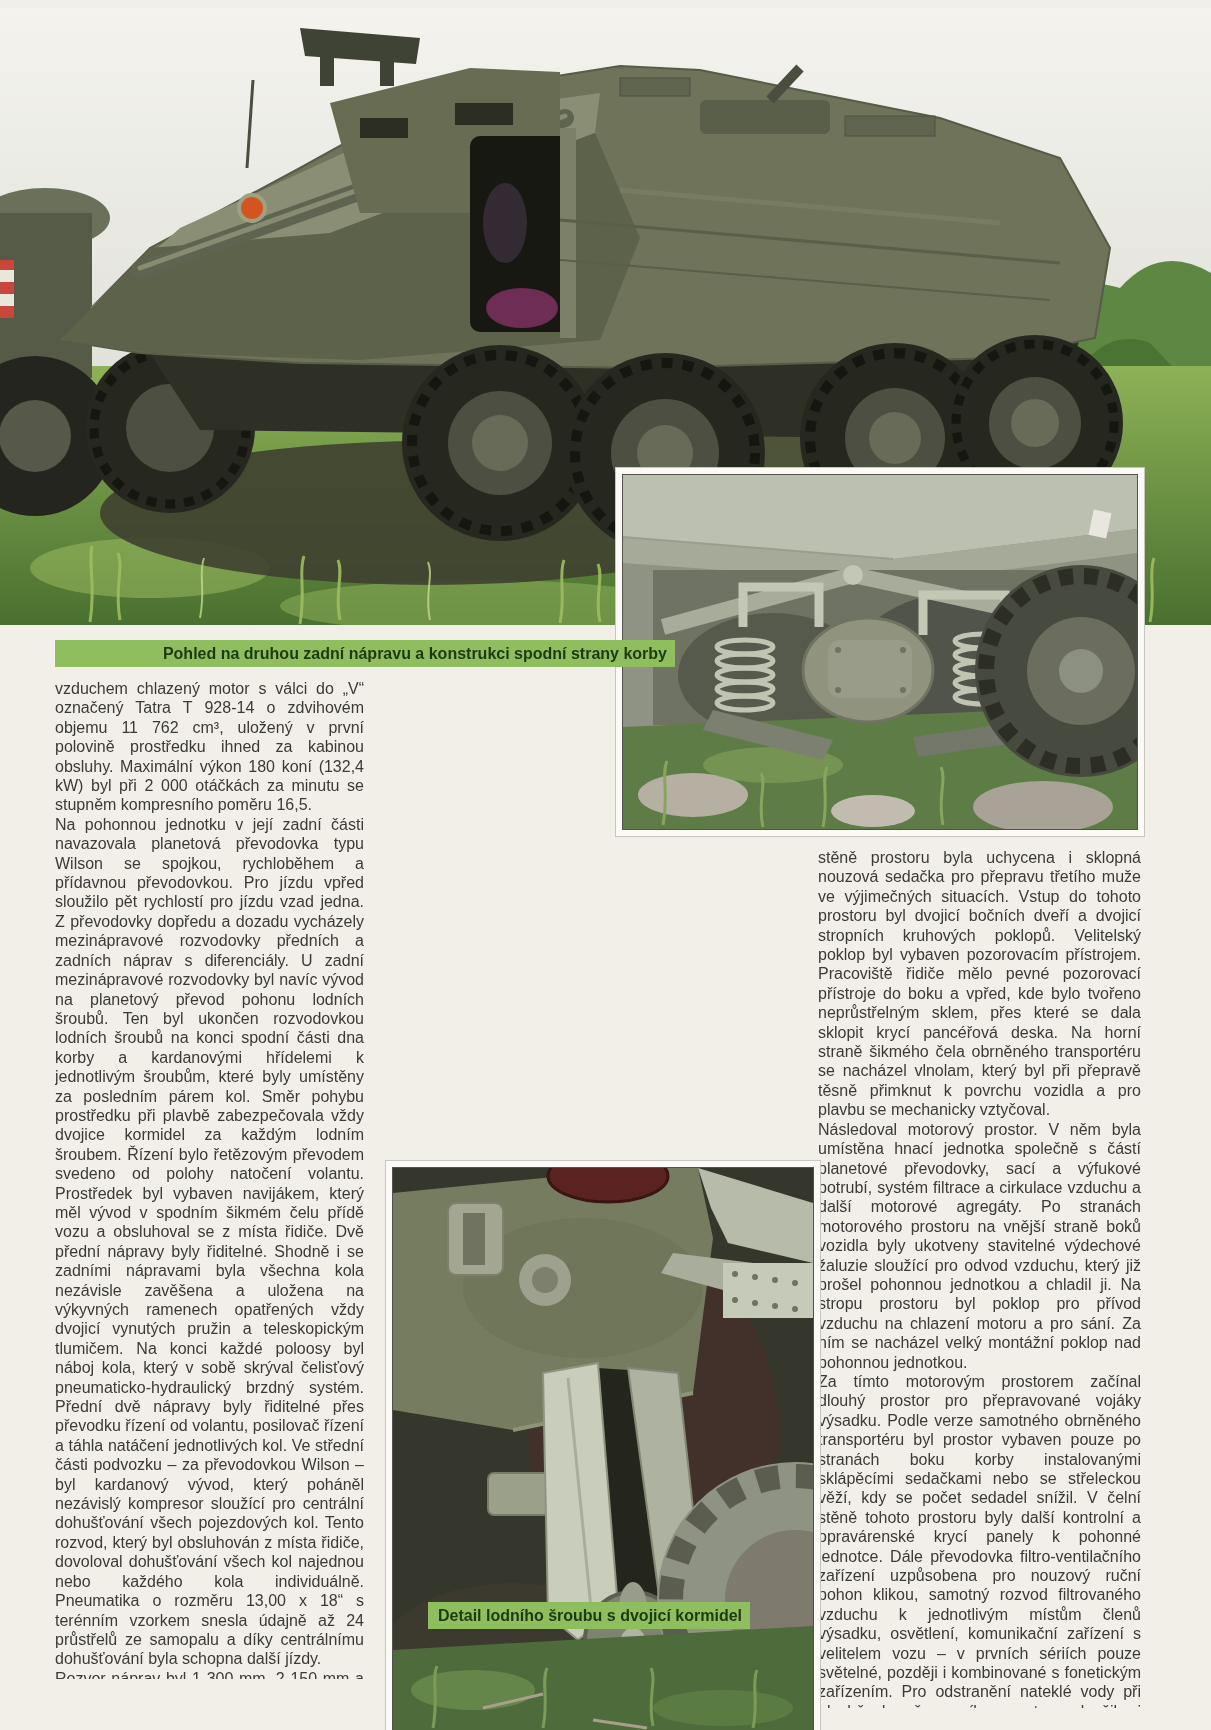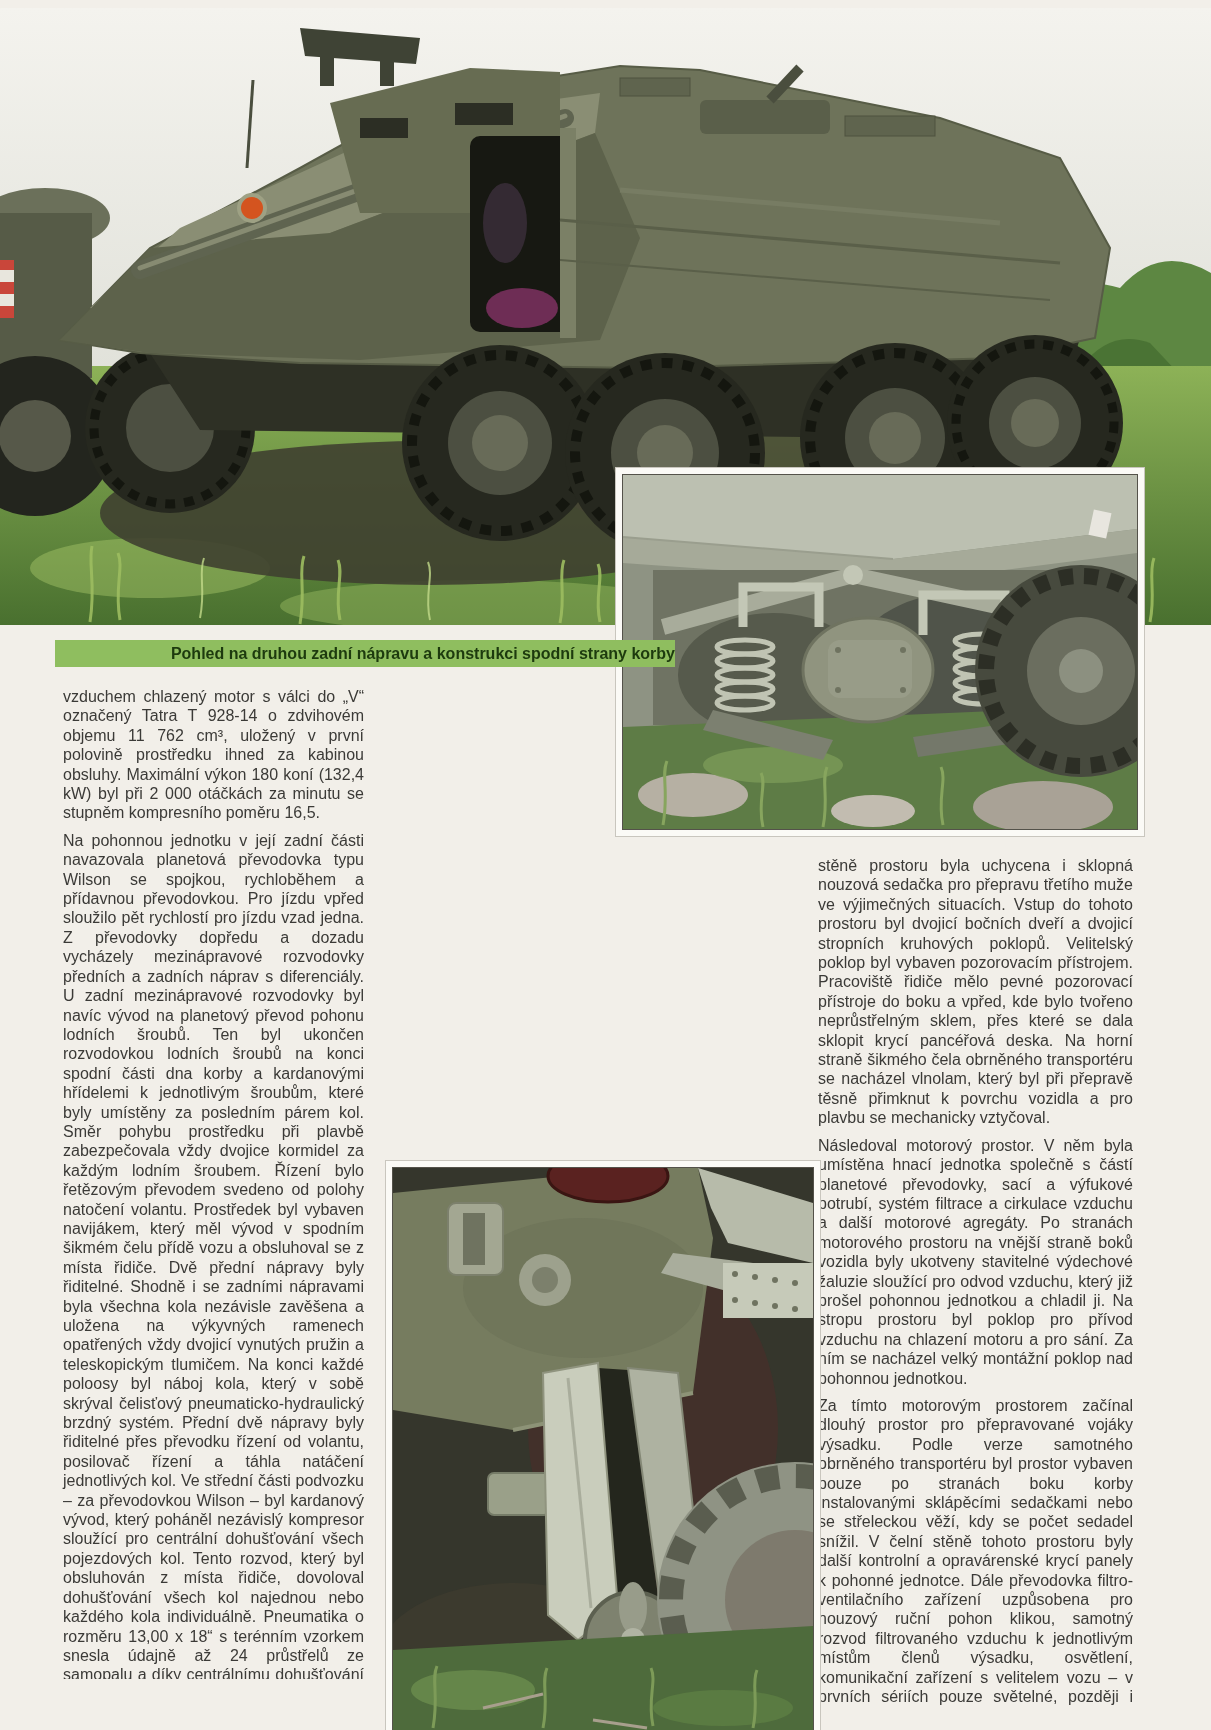--- a/index.html
+++ b/index.html
@@ -8,29 +8,29 @@
     background:#f2efe9;overflow:hidden;
     font-family:"Liberation Sans", sans-serif;
   }
   .photo{position:absolute;overflow:hidden;}
   .photo svg{display:block;}
   .framed{background:#fbfaf6;padding:6px;box-shadow:0 0 0 1px #c9c6be;}
   .framed svg{border:1px solid #54524a;}
   .cap{
     position:absolute;z-index:6;background:#8fbe5f;color:#1d3a0e;
     font-weight:bold;font-size:16px;
-    padding-right:0;box-sizing:border-box;
+    padding-right:8px;box-sizing:border-box;
     display:flex;align-items:center;justify-content:flex-end;
   }
   .col{
     position:absolute;z-index:4;color:#3b3a37;
     font-size:16px;line-height:19.4px;text-align:justify;
     overflow:hidden;
   }
-  .col p{margin:8px;}
+  .col p{margin:0;}
   .spacer-r{float:right;width:222px;height:620px;margin-top:452px;}
   .spacer-l{float:left;width:214px;height:640px;margin-top:313px;}
 </style>
 </head>
 <body>
 
 <div class="page">
 
   <div class="photo" style="left:0;top:8px;width:1211px;height:617px;z-index:1">
     <svg width="1211" height="617" viewBox="0 0 1211 617" aria-hidden="true">
@@ -286,14 +286,17 @@
         <path d="M260,558 C254,530 264,514 258,500"></path>
           <path d="M360,560 C366,532 358,516 364,502"></path>
       </g>
       <g stroke="#a89f8d" stroke-width="3" fill="none">
         <path d="M90,540 l60,-14"></path>
           <path d="M200,552 l54,8"></path>
       </g>
     </svg>
   </div>
 
+  <div class="cap" style="left:428px;top:1602px;width:322px;height:27px">
+    <span>Detail lodního šroubu s dvojicí kormidel</span>
+  </div>
 
 </div>
 
 </body></html>

